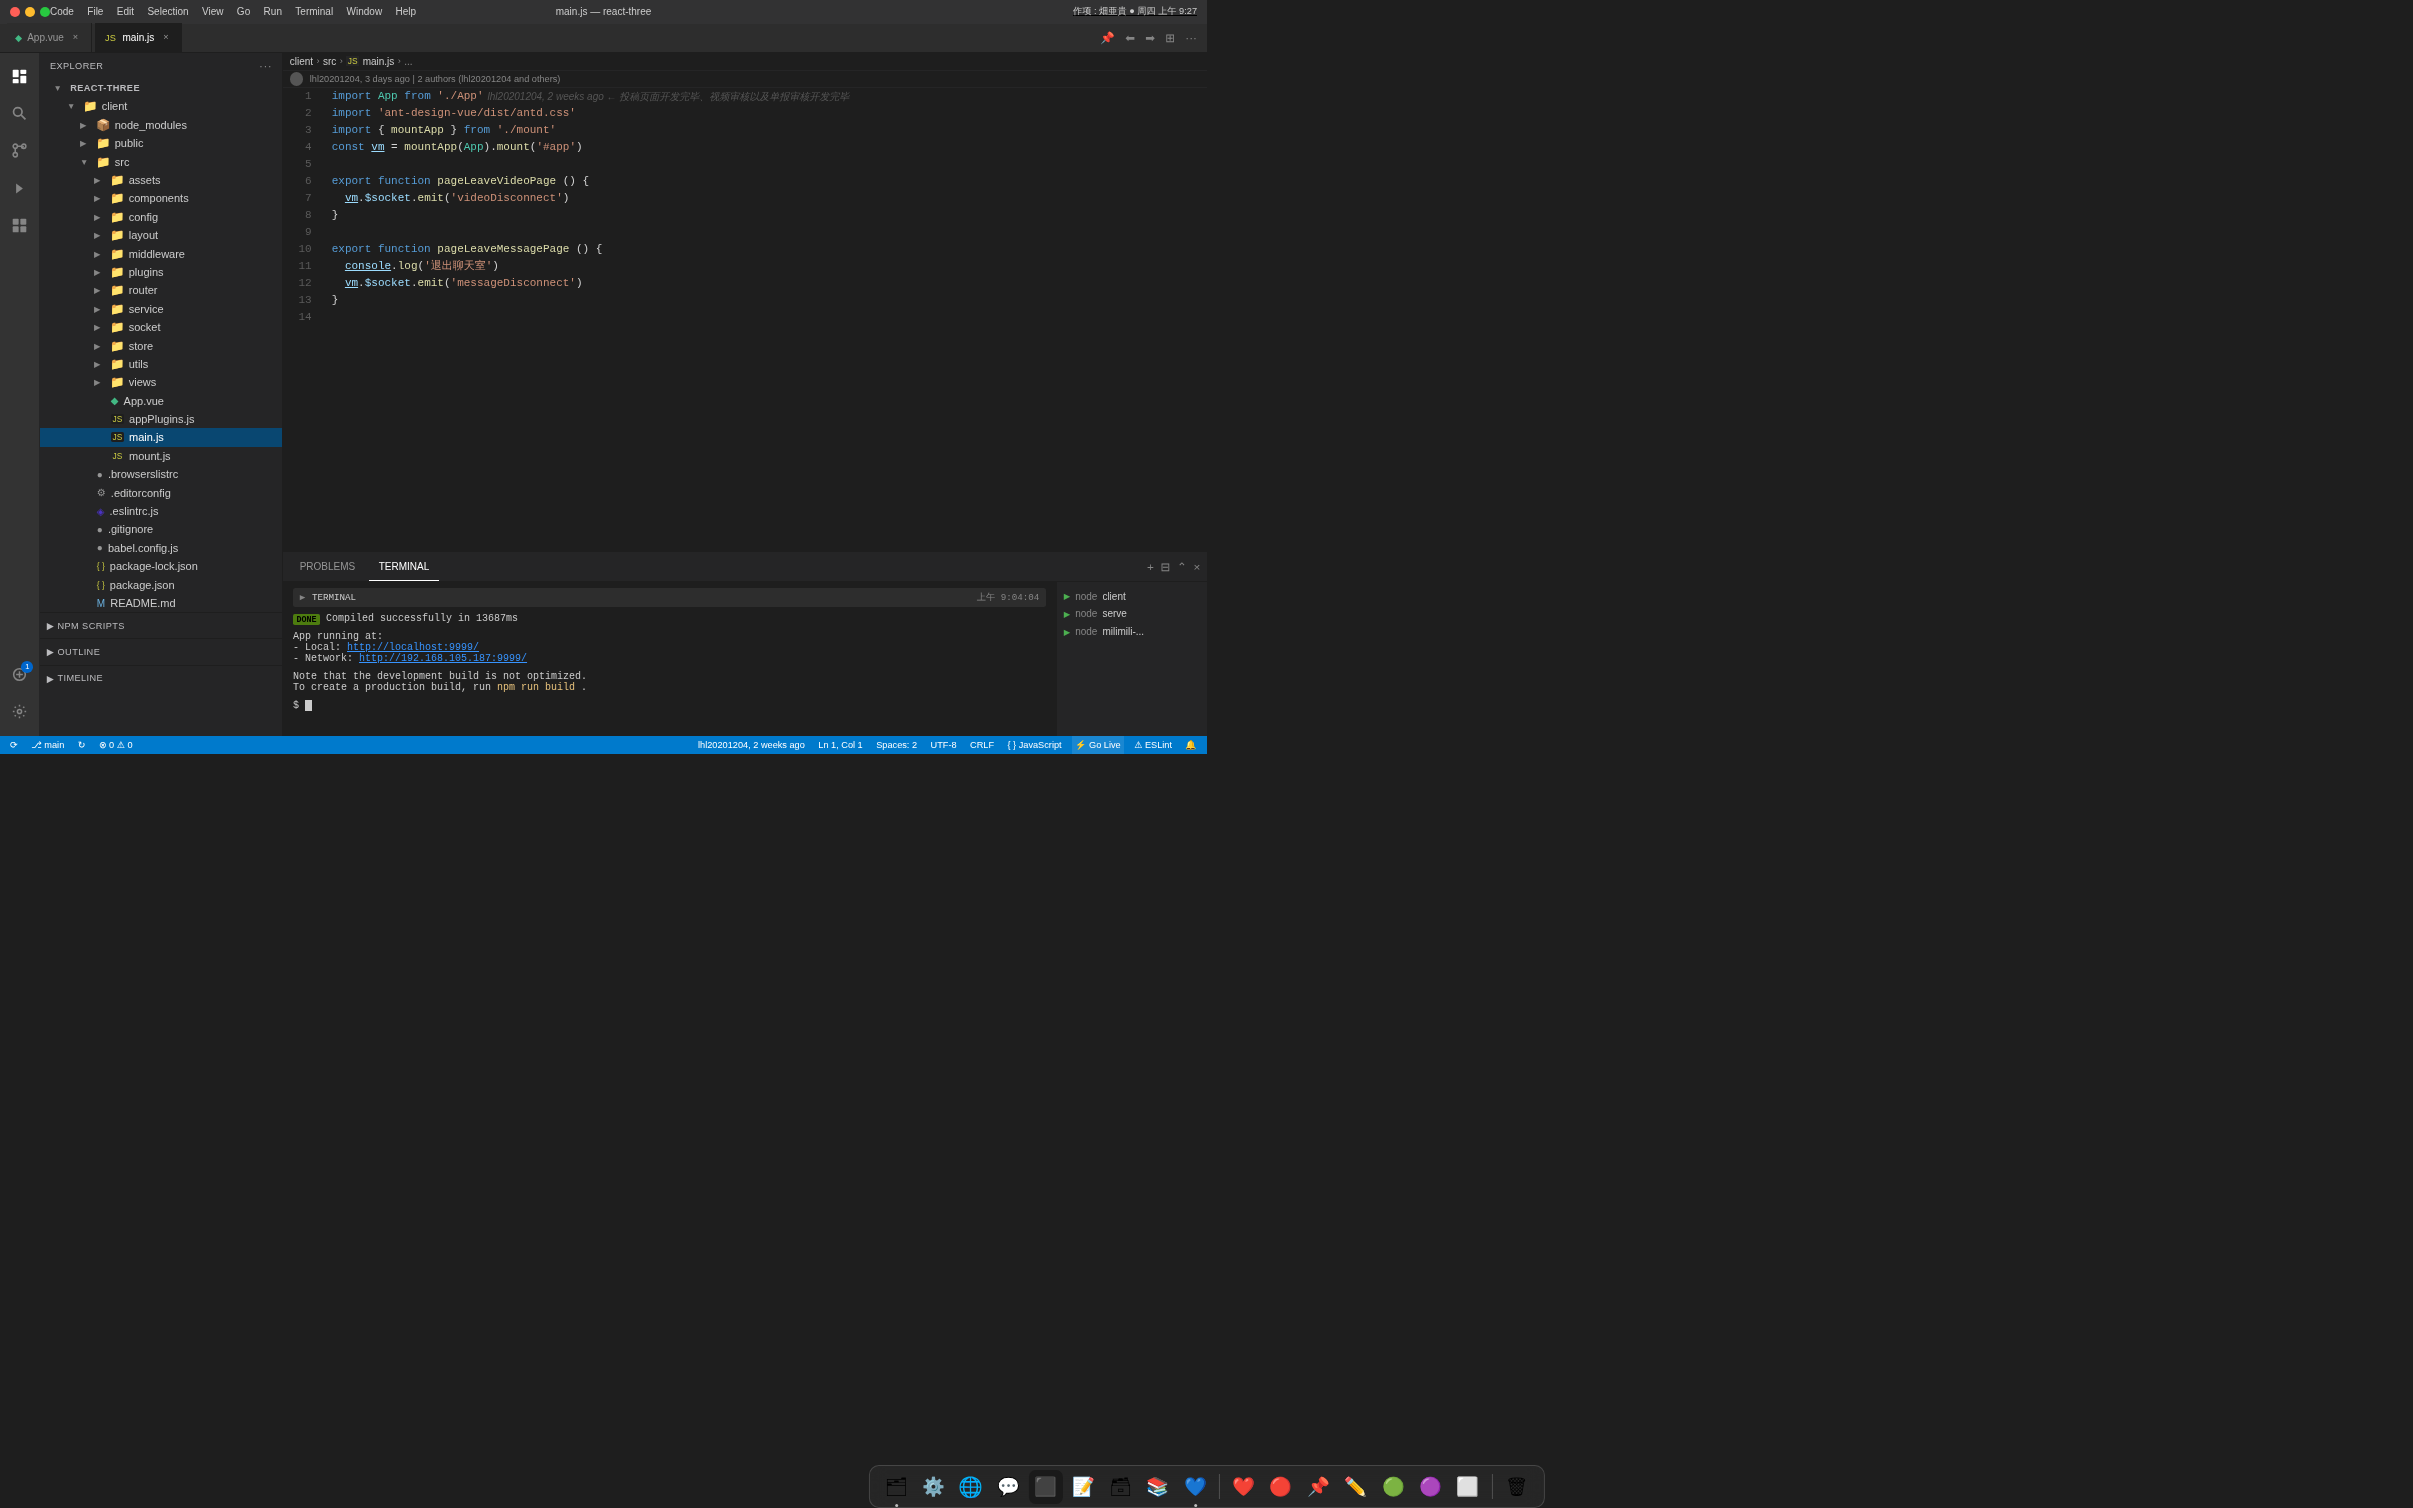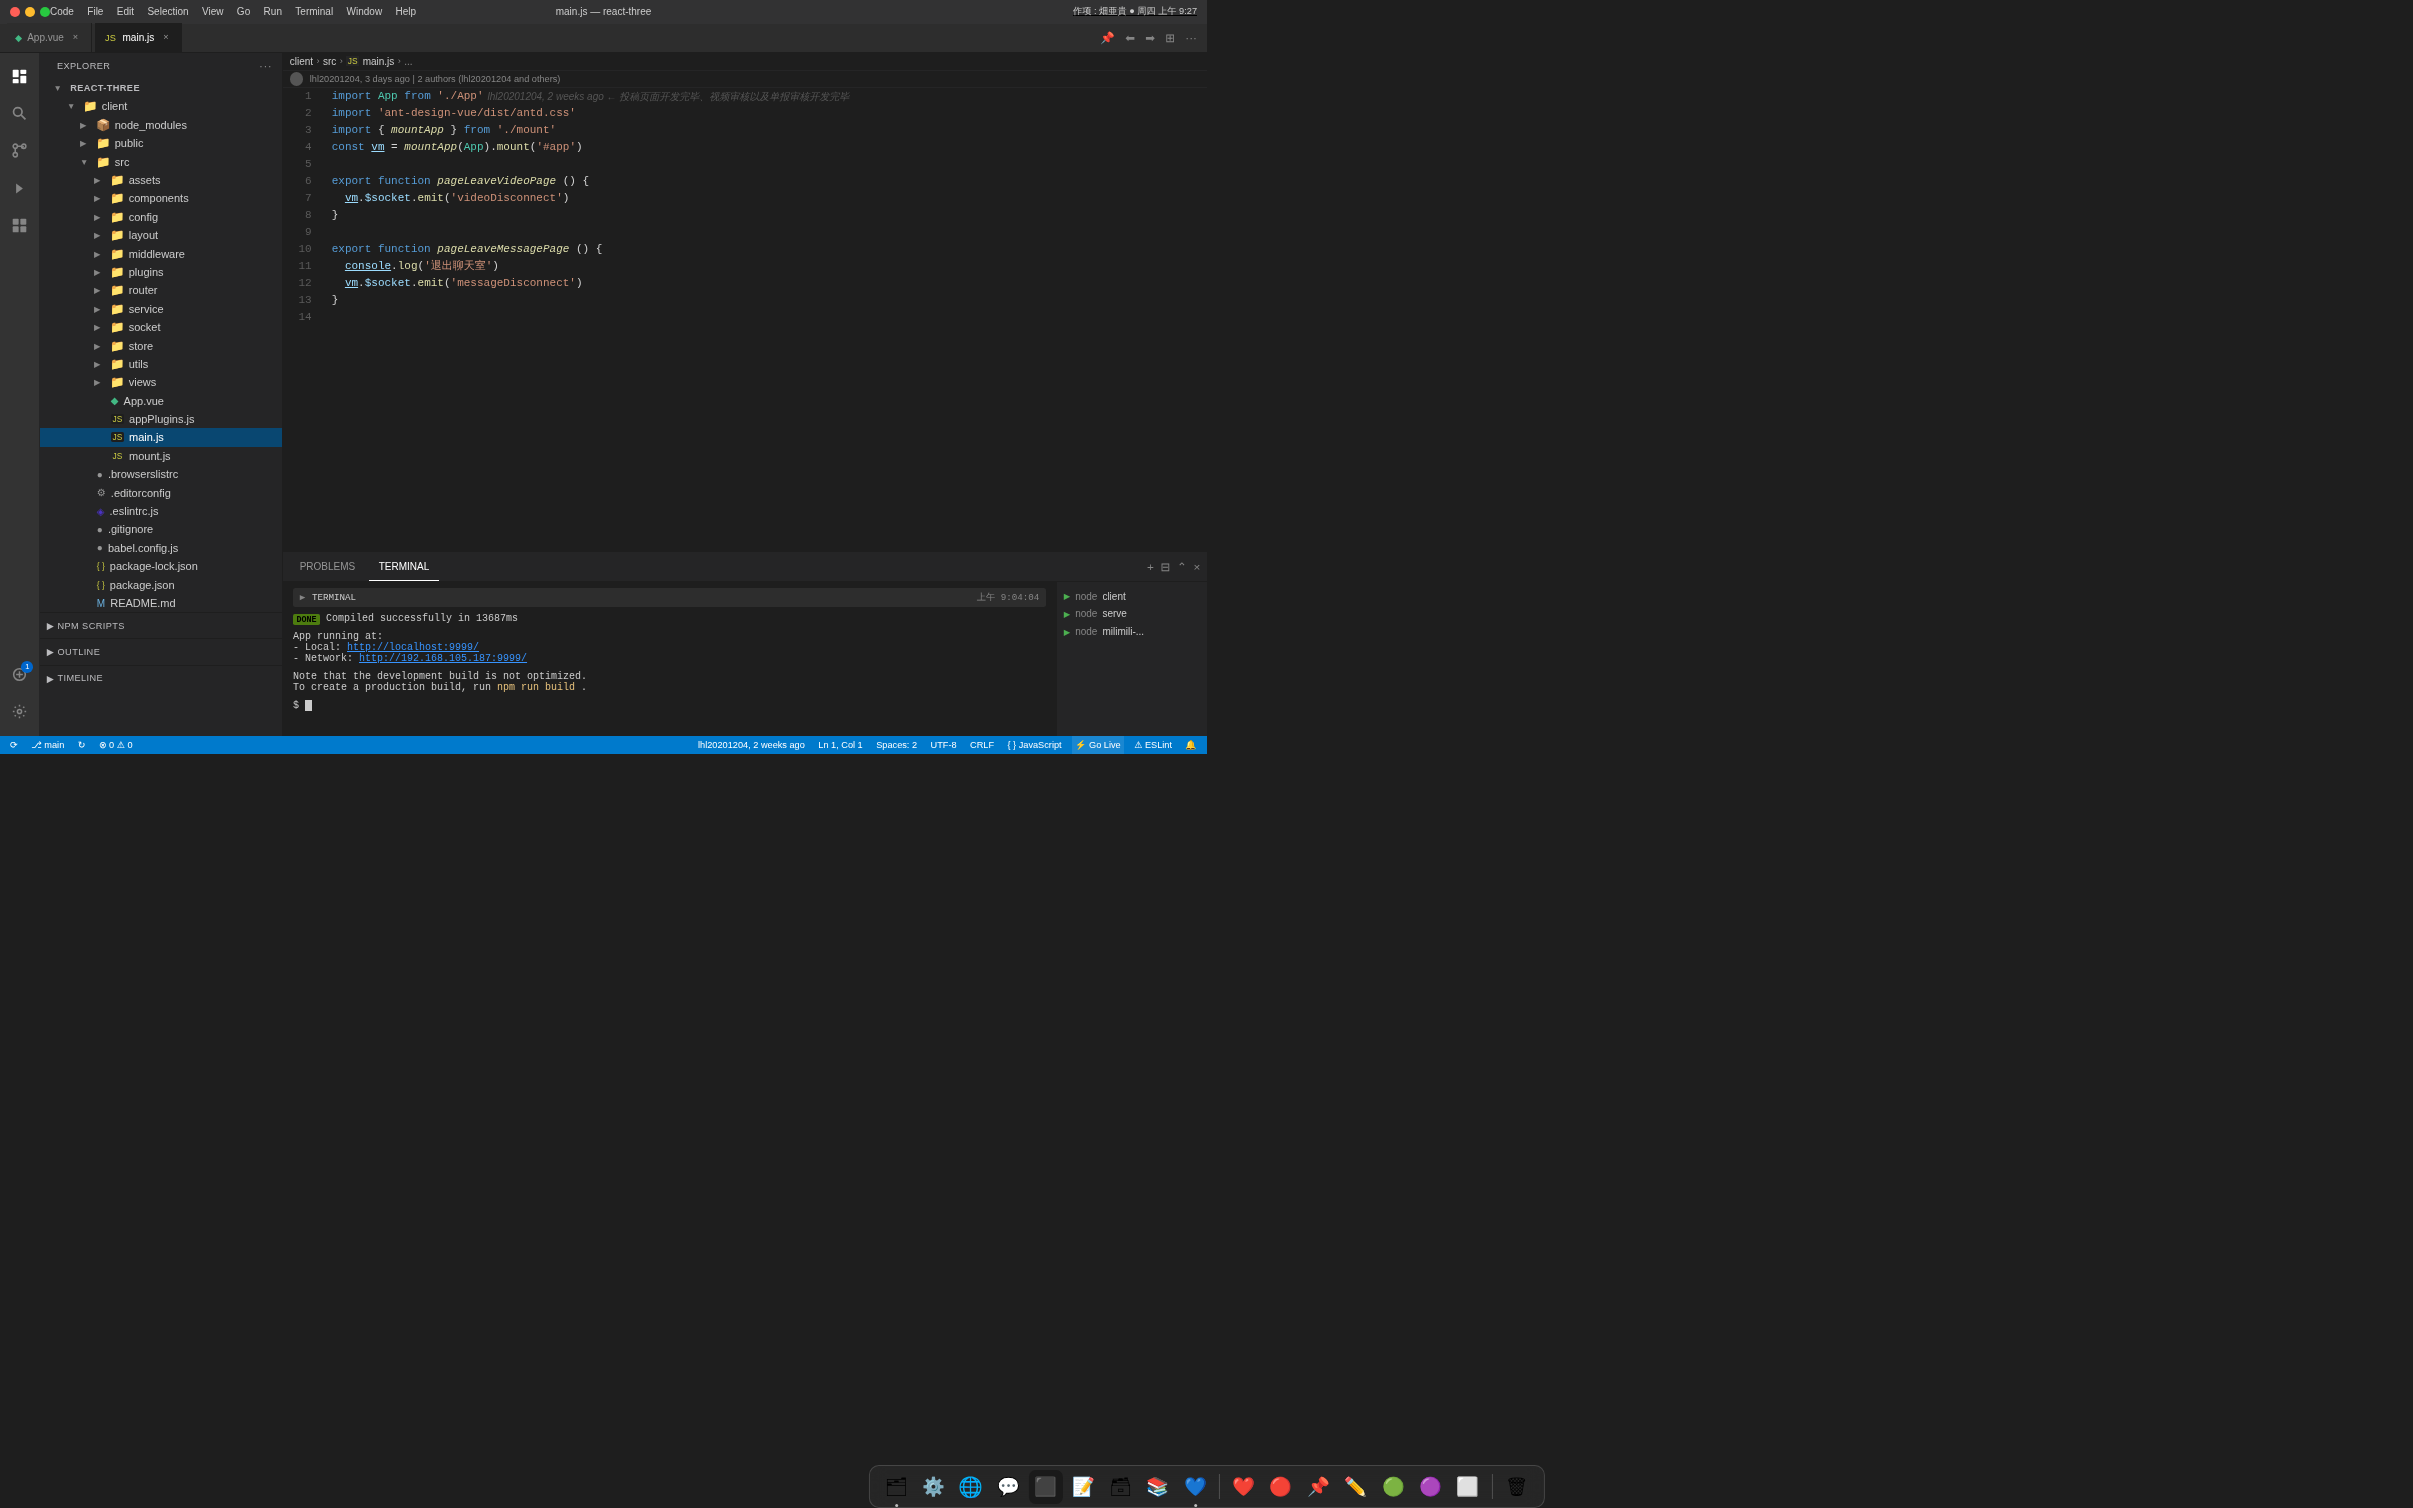--- a/index.html
+++ b/index.html
@@ -158,21 +158,20 @@
     }
     .sidebar-header {
       padding: 6.7px 10px;
       font-size: 9.2px;
       color: #bbbbbe;
       text-transform: uppercase;
       letter-spacing: 0.4px;
       display: flex;
       align-items: center;
       justify-content: space-between;
-      margin-left: 7px;
     }
     .sidebar-header-actions {
       display: flex; gap: 5px;
     }
     .sidebar-header-actions span {
       color: #858585;
       cursor: pointer;
       font-size: 11.7px;
     }
 
@@ -312,21 +311,21 @@
     .code-line {
       height: 17px;
       display: flex;
       align-items: center;
       white-space: pre;
       padding-left: 6.7px;
     }
 
     
     .kw { color: #569cd6; }
-    .fn { color: #dcdcaa; font-style: italic; }
+    .fn { color: #dcdcaa; }
     .str { color: #ce9178; }
     .cls { color: #4ec9b0; }
     .var-name { color: #9cdcfe; text-decoration: underline; }
     .prop { color: #9cdcfe; }
     .method { color: #dcdcaa; }
 
     
     #bottom-panel {
       height: 184px;
       background: #1e1e1e;

